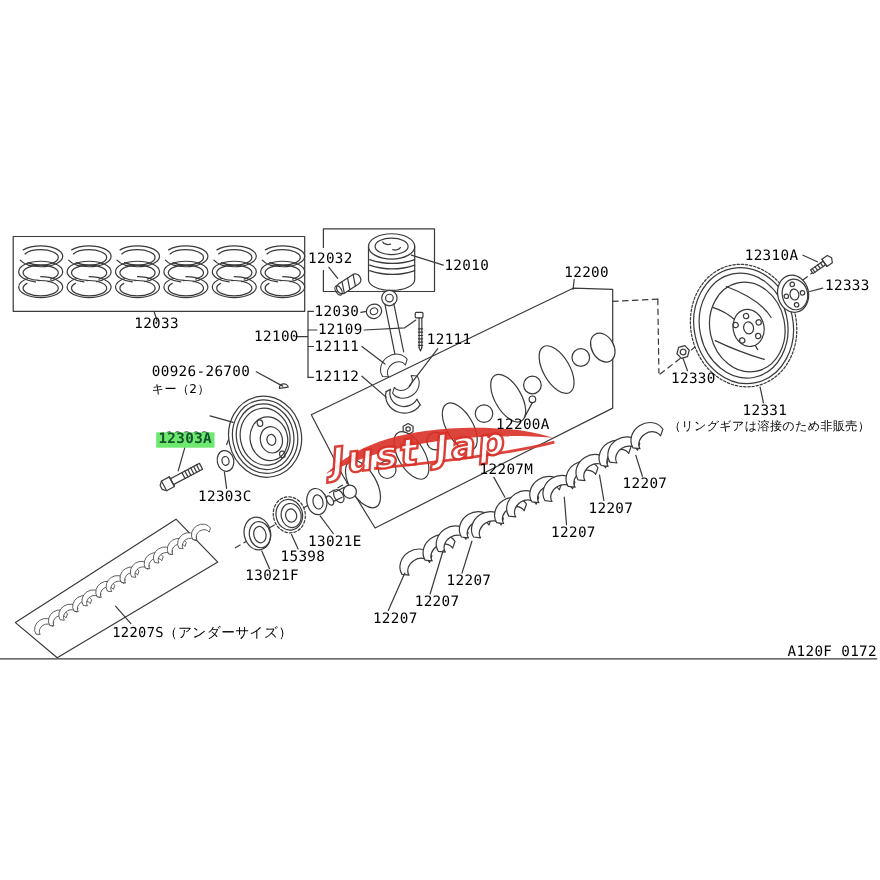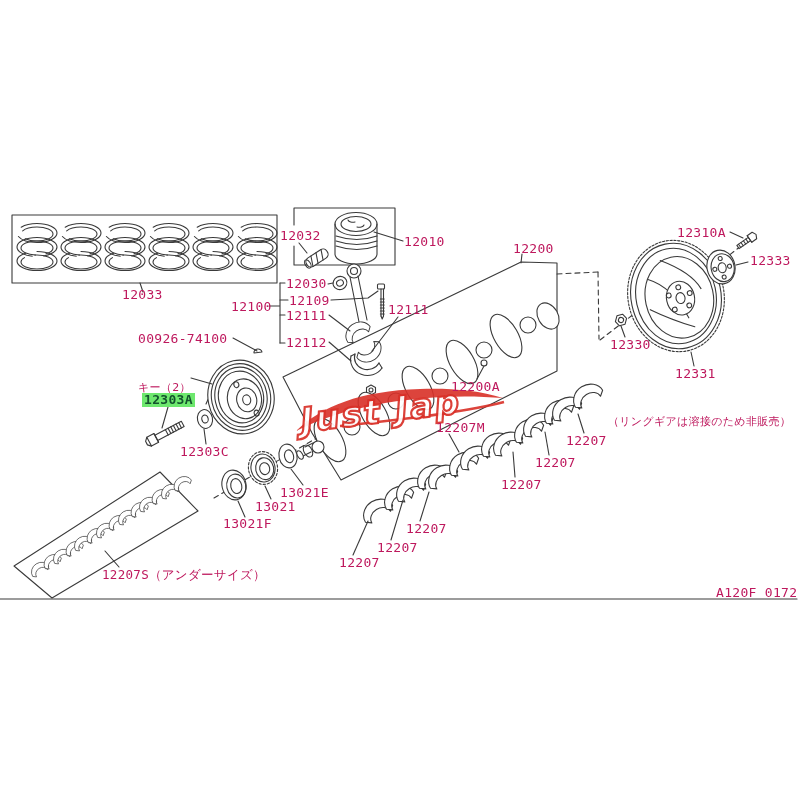--- a/index.html
+++ b/index.html
@@ -1,21 +1,21 @@
 <!DOCTYPE html>
 <html><head>
 <meta charset="utf-8">
 <style>
   html,body{margin:0;padding:0;background:#fff;}
   .stage{position:relative;width:800px;height:800px;background:#fff;overflow:hidden;
          font-family:"DejaVu Sans",sans-serif;}
   .stage svg{position:absolute;left:0;top:0;z-index:1;}
   .lbl{position:absolute;z-index:3;font-family:"DejaVu Sans Mono","DejaVu Sans",monospace;
-       font-size:13px;line-height:14px;color:#be185d;letter-spacing:.3px;white-space:nowrap;}
-  .lbl.jp{font-family:"DejaVu Sans",sans-serif;font-size:11px;margin-top:34px;}
+       font-size:13px;line-height:14px;color:#000000;letter-spacing:.3px;white-space:nowrap;}
+  .lbl.jp{font-family:"DejaVu Sans",sans-serif;font-size:11px;}
   .lbl.hl{background:#6ee86e;color:#14532d;padding:0 2px;font-weight:bold;}
   .watermark{position:absolute;z-index:2;left:300px;top:387px;width:220px;
        font-family:"DejaVu Sans",sans-serif;font-style:italic;font-weight:bold;
        font-size:34px;letter-spacing:2px;color:#fff;
        -webkit-text-stroke:2.2px #d93028;transform:rotate(-7deg);opacity:.92;}
 </style>
 </head>
 <body>
 
 <div class="stage">
@@ -270,29 +270,29 @@
 
 <div class="lbl" style="left:122px;top:288px">12033</div>
 <div class="lbl" style="left:280px;top:229px">12032</div>
 <div class="lbl" style="left:404px;top:235px">12010</div>
 <div class="lbl" style="left:286px;top:277px">12030</div>
 <div class="lbl" style="left:289px;top:294px">12109</div>
 <div class="lbl" style="left:231px;top:300px">12100</div>
 <div class="lbl" style="left:286px;top:309px">12111</div>
 <div class="lbl" style="left:388px;top:303px">12111</div>
 <div class="lbl" style="left:286px;top:336px">12112</div>
-<div class="lbl" style="left:138px;top:332px">00926-74100</div>
+<div class="lbl" style="left:138px;top:332px">00926-26700</div>
 <div class="lbl jp" style="left:138px;top:347px">キー（2）</div>
 <div class="lbl" style="left:150px;top:392px">12303</div>
 <div class="lbl hl" style="left:142px;top:393px">12303A</div>
 <div class="lbl" style="left:180px;top:445px">12303C</div>
 <div class="lbl" style="left:513px;top:242px">12200</div>
 <div class="lbl" style="left:451px;top:380px">12200A</div>
 <div class="lbl" style="left:280px;top:486px">13021E</div>
-<div class="lbl" style="left:255px;top:500px">13021</div>
+<div class="lbl" style="left:255px;top:500px">15398</div>
 <div class="lbl" style="left:223px;top:517px">13021F</div>
 <div class="lbl" style="left:436px;top:421px">12207M</div>
 <div class="lbl" style="left:566px;top:434px">12207</div>
 <div class="lbl" style="left:535px;top:456px">12207</div>
 <div class="lbl" style="left:501px;top:478px">12207</div>
 <div class="lbl" style="left:406px;top:522px">12207</div>
 <div class="lbl" style="left:377px;top:541px">12207</div>
 <div class="lbl" style="left:339px;top:556px">12207</div>
 <div class="lbl" style="left:102px;top:568px;font-size:12.5px">12207S（アンダーサイズ）</div>
 <div class="lbl" style="left:677px;top:226px">12310A</div>

